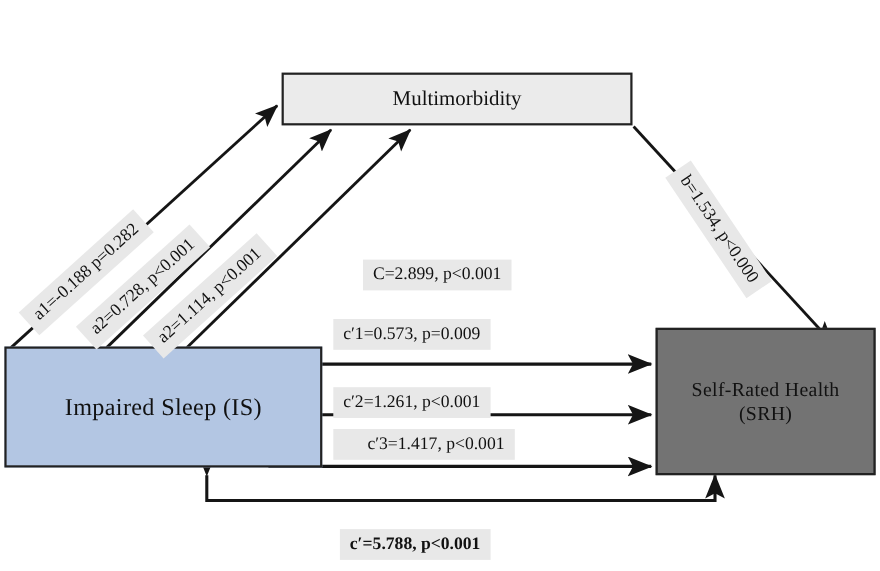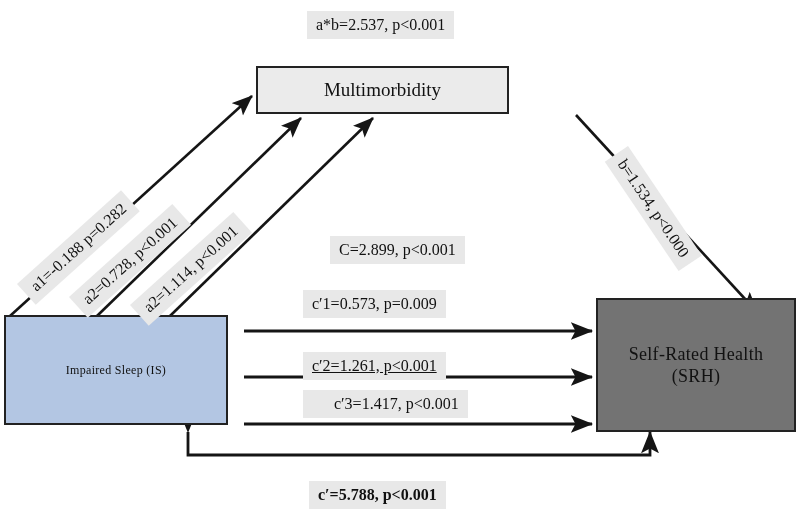--- a/index.html
+++ b/index.html
@@ -33,32 +33,32 @@
     justify-content: center;
     text-align: center;
     font-family: "Liberation Serif", "DejaVu Serif", serif;
     color: #111111;
     line-height: 1.25;
     z-index: 5;
   }
   #node-mediator {
     left: 256px;
     top: 66px;
-    width: 253px;
+    width: 319px;
     height: 48px;
     background: #ebebeb;
     font-size: 19px;
   }
   #node-predictor {
     left: 4px;
     top: 315px;
-    width: 224px;
+    width: 289px;
     height: 110px;
     background: #b3c6e3;
-    font-size: 12px;
+    font-size: 22px;
     letter-spacing: 0.3px;
   }
   #node-outcome {
     left: 596px;
     top: 298px;
     width: 200px;
     height: 134px;
     background: #737373;
     font-size: 18px;
     letter-spacing: 0.3px;
@@ -75,21 +75,21 @@
     padding: 5px 9px;
     z-index: 8;
   }
   .plabel.rot {
     transform-origin: 0 0;
   }
 
   #label-indirect { left: 307px; top: 11px; font-size: 16px; }
   #label-total    { left: 330px; top: 212px; margin-top: 24px; }
   #label-c1       { left: 303px; top: 290px; }
-  #label-c2       { left: 303px; top: 352px; text-decoration: underline; }
+  #label-c2       { left: 303px; top: 352px; }
   #label-c3       { left: 303px; top: 390px; padding-left: 31px; }
   #label-cprime   { left: 309px; top: 481px; font-weight: bold; }
 
   #label-a1 { left: 17px;  top: 284px; transform: rotate(-42deg); }
   #label-a2 { left: 69px;  top: 297px; transform: rotate(-42deg); }
   #label-a3 { left: 130px; top: 305px; transform: rotate(-42deg); }
   #label-b  { left: 628px; top: 146px; transform: rotate(56deg); }
 </style>
 </head>
 <body>
@@ -128,21 +128,20 @@
     <span>Impaired Sleep (IS)</span>
   </div>
 
   <div class="node" id="node-outcome">
     <div>
       <div>Self-Rated Health</div>
       <div>(SRH)</div>
     </div>
   </div>
 
-  <div class="plabel" id="label-indirect">a*b=2.537, p&lt;0.001</div>
 
   <div class="plabel rot" id="label-a1">a1=-0.188 p=0.282</div>
 
   <div class="plabel rot" id="label-a2">a2=0.728, p&lt;0.001</div>
 
   <div class="plabel rot" id="label-a3">a2=1.114, p&lt;0.001</div>
 
   <div class="plabel rot" id="label-b">b=1.534, p&lt;0.000</div>
 
   <div class="plabel" id="label-total">C=2.899, p&lt;0.001</div>

